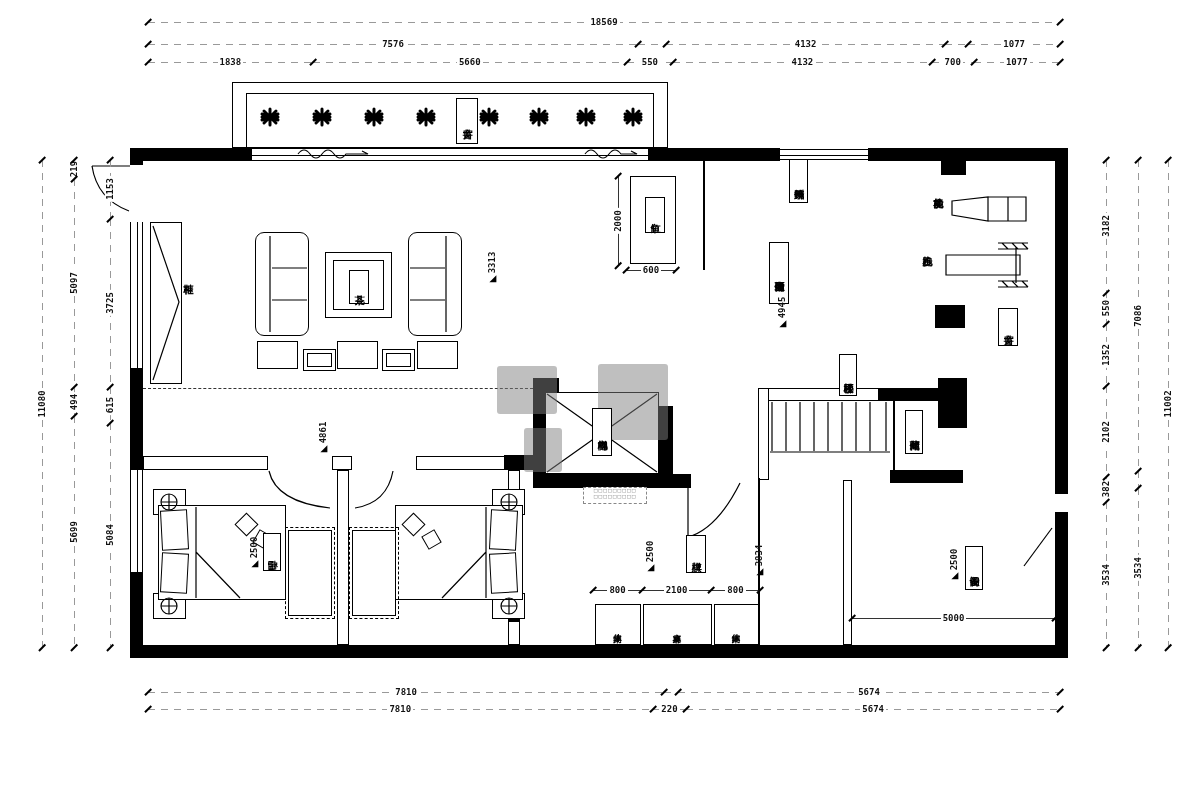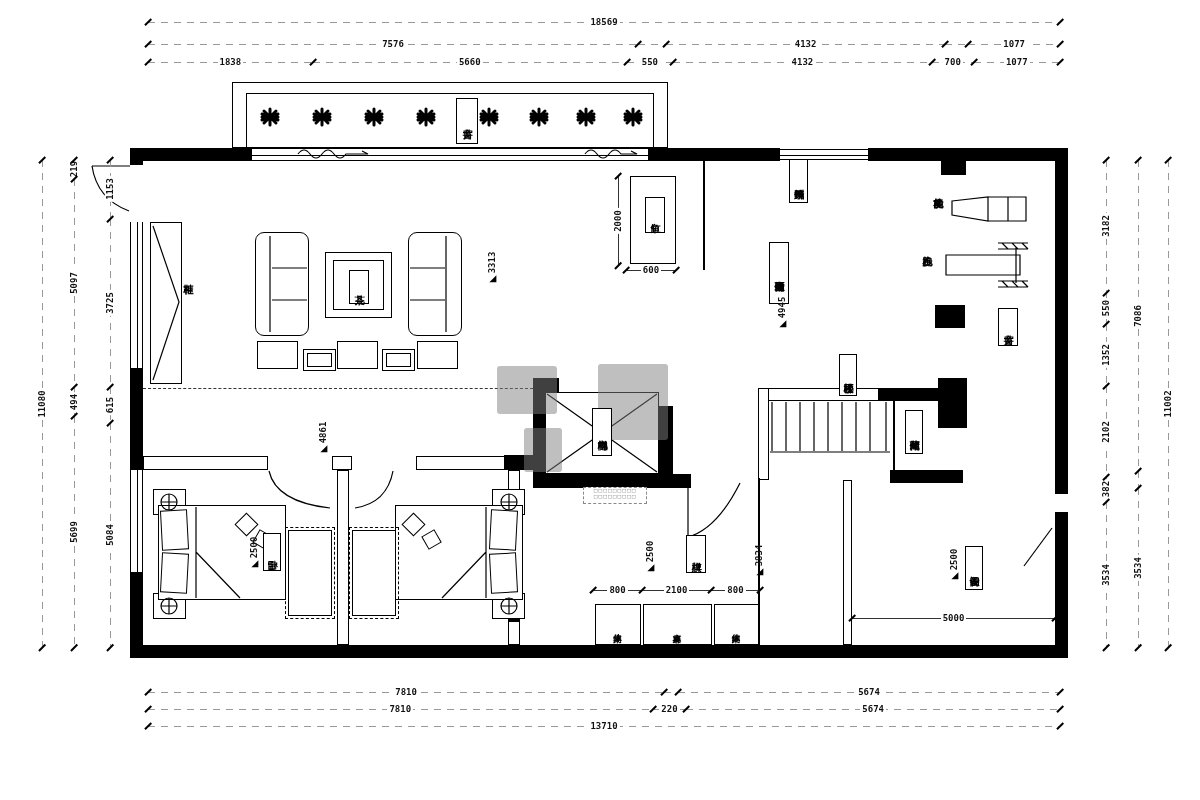--- a/index.html
+++ b/index.html
@@ -322,27 +322,20 @@
       <div class="seg" style="flex-grow: 220;">
         <span class="tick"></span>
         <span class="dim-label">220</span>
       </div>
       <div class="seg" style="flex-grow: 5674;">
         <span class="tick"></span>
         <span class="dim-label">5674</span>
       </div>
       <span class="tick end"></span>
     </div>
-  <div class="chain h" style="left:148px;top:720px;width:912px">
-      <div class="seg" style="flex-grow: 13710;">
-        <span class="tick"></span>
-        <span class="dim-label">13710</span>
-      </div>
-      <span class="tick end"></span>
-    </div>
   <div class="chain v" style="left:36px;top:160px;height:488px">
       <div class="seg" style="flex-grow: 11080;">
         <span class="tick"></span>
         <span class="dim-label">11080</span>
       </div>
       <span class="tick end"></span>
     </div>
   <div class="chain v" style="left:68px;top:160px;height:488px">
       <div class="seg" style="flex-grow: 219;">
         <span class="tick"></span>

